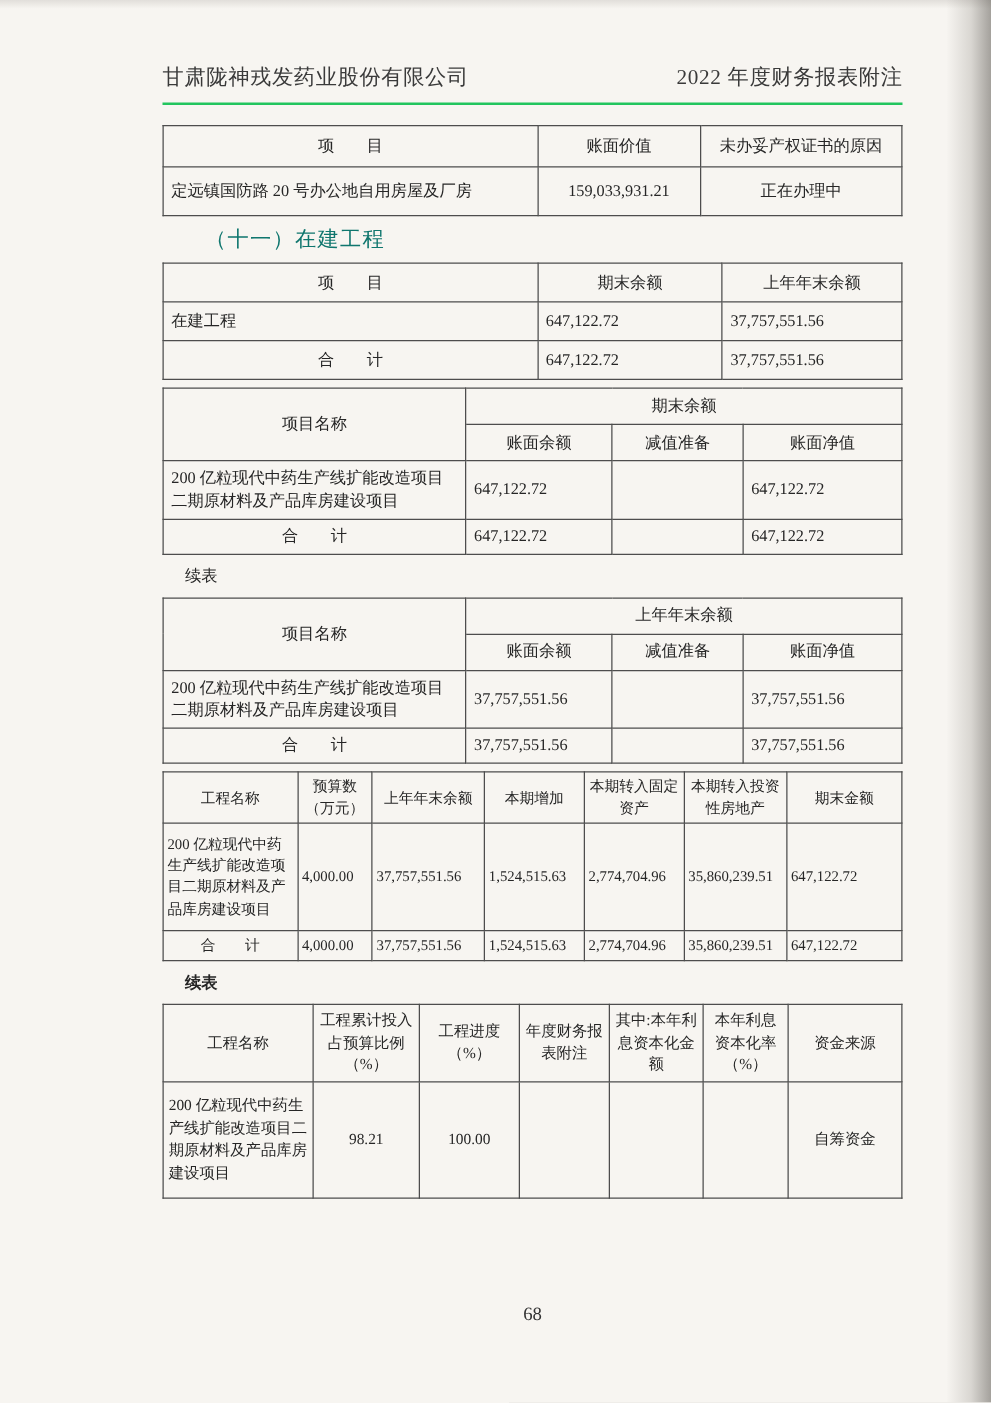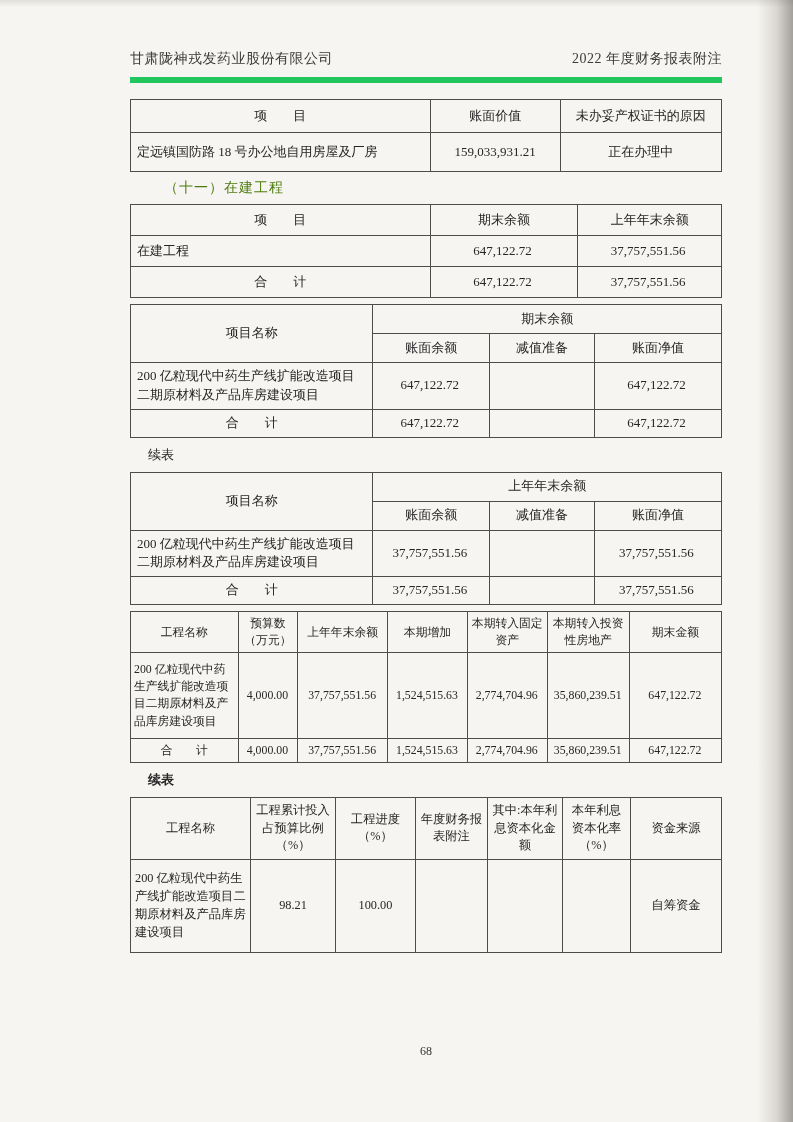--- a/index.html
+++ b/index.html
@@ -22,64 +22,64 @@
   }
   .scan-edge-top {
     position: absolute; top: 0; left: 0; width: 100%; height: 7px;
     background: linear-gradient(to bottom, rgba(110,105,98,0.16), rgba(110,105,98,0));
     pointer-events: none;
   }
   .content { position: absolute; left: 130px; top: 50px; width: 592px; }
 
   .doc-header {
     display: flex; justify-content: space-between; align-items: flex-end;
-    font-size: 14px; color: #3a3a3a; letter-spacing: 0.5px;
-    padding-bottom: 9px; border-bottom: 6px solid #22c55e;
+    font-size: 17px; color: #3a3a3a; letter-spacing: 0.5px;
+    padding-bottom: 9px; border-bottom: 2px solid #22c55e;
   }
 
   .tbl {
     border-collapse: collapse; width: 100%; table-layout: fixed;
     border: 1.5px solid #3c3c3c;
   }
   .tbl td {
     border: 1px solid #4d4d4d;
     font-size: 13px; line-height: 1.45;
     padding: 4px 6px; vertical-align: middle;
     word-break: break-all;
   }
   .hrow td { text-align: center; }
   .c { text-align: center; }
-  .r { text-align: center; padding-right: 9px !important; margin-left: 32px; }
+  .r { text-align: left; padding-right: 9px !important; margin-left: 32px; }
 
   .tblA { margin-top: 16px; }
   .tblA .hrow td { height: 24px; }
   .tblA .drow td { height: 30px; }
 
   .tblB { margin-top: 6px; }
   .tblB td { height: 22px; }
 
   .tblC, .tblD { margin-top: 6px; }
   .tblC .hrow td, .tblD .hrow td { height: 20px; }
 
   .tblE { margin-top: 6px; }
   .tblE td { font-size: 11.8px; padding: 3px 3px; }
   .tblE .r { padding-right: 4px !important; }
   .tblE .drow td { padding-top: 8px; padding-bottom: 8px; }
 
   .tblF { margin-top: 6px; }
   .tblF td { font-size: 12.3px; padding: 4px 4px; }
   .tblF .drow td { padding-top: 10px; padding-bottom: 10px; }
 
-  .sect { font-size: 14px; margin: 7px 0 7px 34px; letter-spacing: 1px; color: #4d7c0f; }
+  .sect { font-size: 17px; margin: 7px 0 7px 34px; letter-spacing: 1px; color: #0f766e; }
   .cont { font-size: 13px; margin: 8px 0 8px 18px; }
   .cont.bold { font-weight: bold; }
 
   .footer-page {
     position: absolute; left: 130px; width: 592px; top: 1044px;
-    text-align: center; font-size: 12px; color: #333;
+    text-align: center; font-size: 15px; color: #333;
   }
   .footer-doc {
     position: absolute; left: 130px; width: 592px; top: 1063px;
     text-align: center; font-size: 15px; letter-spacing: 2px; color: #2a2a2a;
   }
 </style>
 </head>
 <body>
 
 <div class="page">
@@ -96,21 +96,21 @@
           <col style="width:22%">
           <col style="width:27.3%">
         </colgroup>
       <tbody>
         <tr class="hrow">
           <td>项　　目</td>
           <td>账面价值</td>
           <td>未办妥产权证书的原因</td>
         </tr>
         <tr class="drow">
-          <td>定远镇国防路 18 号办公地自用房屋及厂房</td>
+          <td>定远镇国防路 20 号办公地自用房屋及厂房</td>
           <td class="c">159,033,931.21</td>
           <td class="c">正在办理中</td>
         </tr>
       </tbody>
     </table>
 
     <div class="sect">（十一）在建工程</div>
 
     <table class="tbl tblB">
       <colgroup>

